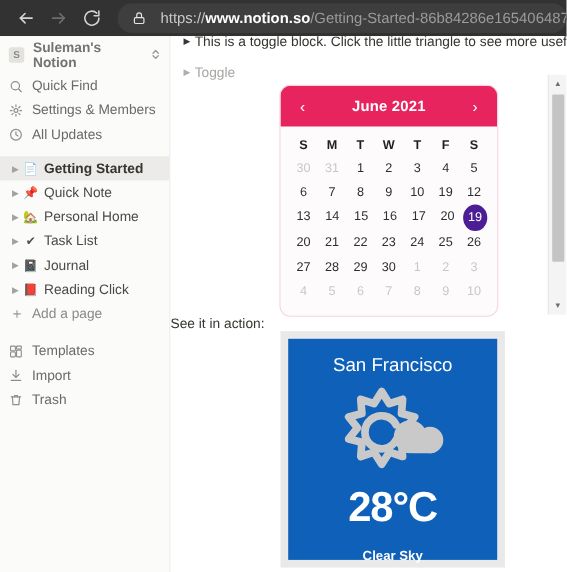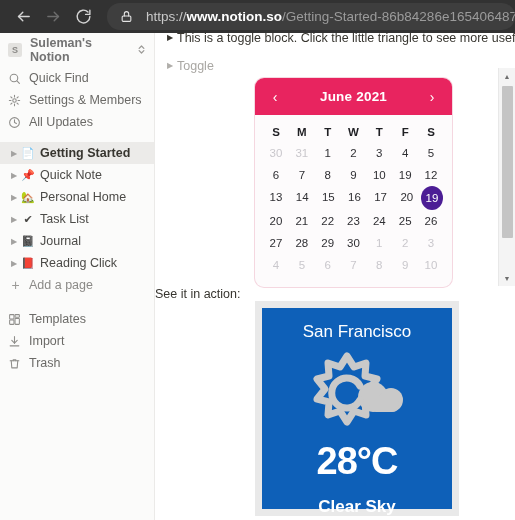--- a/index.html
+++ b/index.html
@@ -249,21 +249,21 @@
   .w-icon { margin-top: 8px; }
   .w-temp {
     color: #ffffff;
     font-size: 38px;
     font-weight: bold;
     letter-spacing: -1px;
     margin-top: 4px;
   }
   .w-desc {
     color: #ffffff;
-    font-size: 17px;
+    font-size: 12px;
     font-weight: bold;
     margin-top: 14px;
   }
 
   
   .scrollbar {
     position: absolute;
     right: 0; top: 35px;
     width: 17px; height: 218px;
     background: #f4f4f4;

